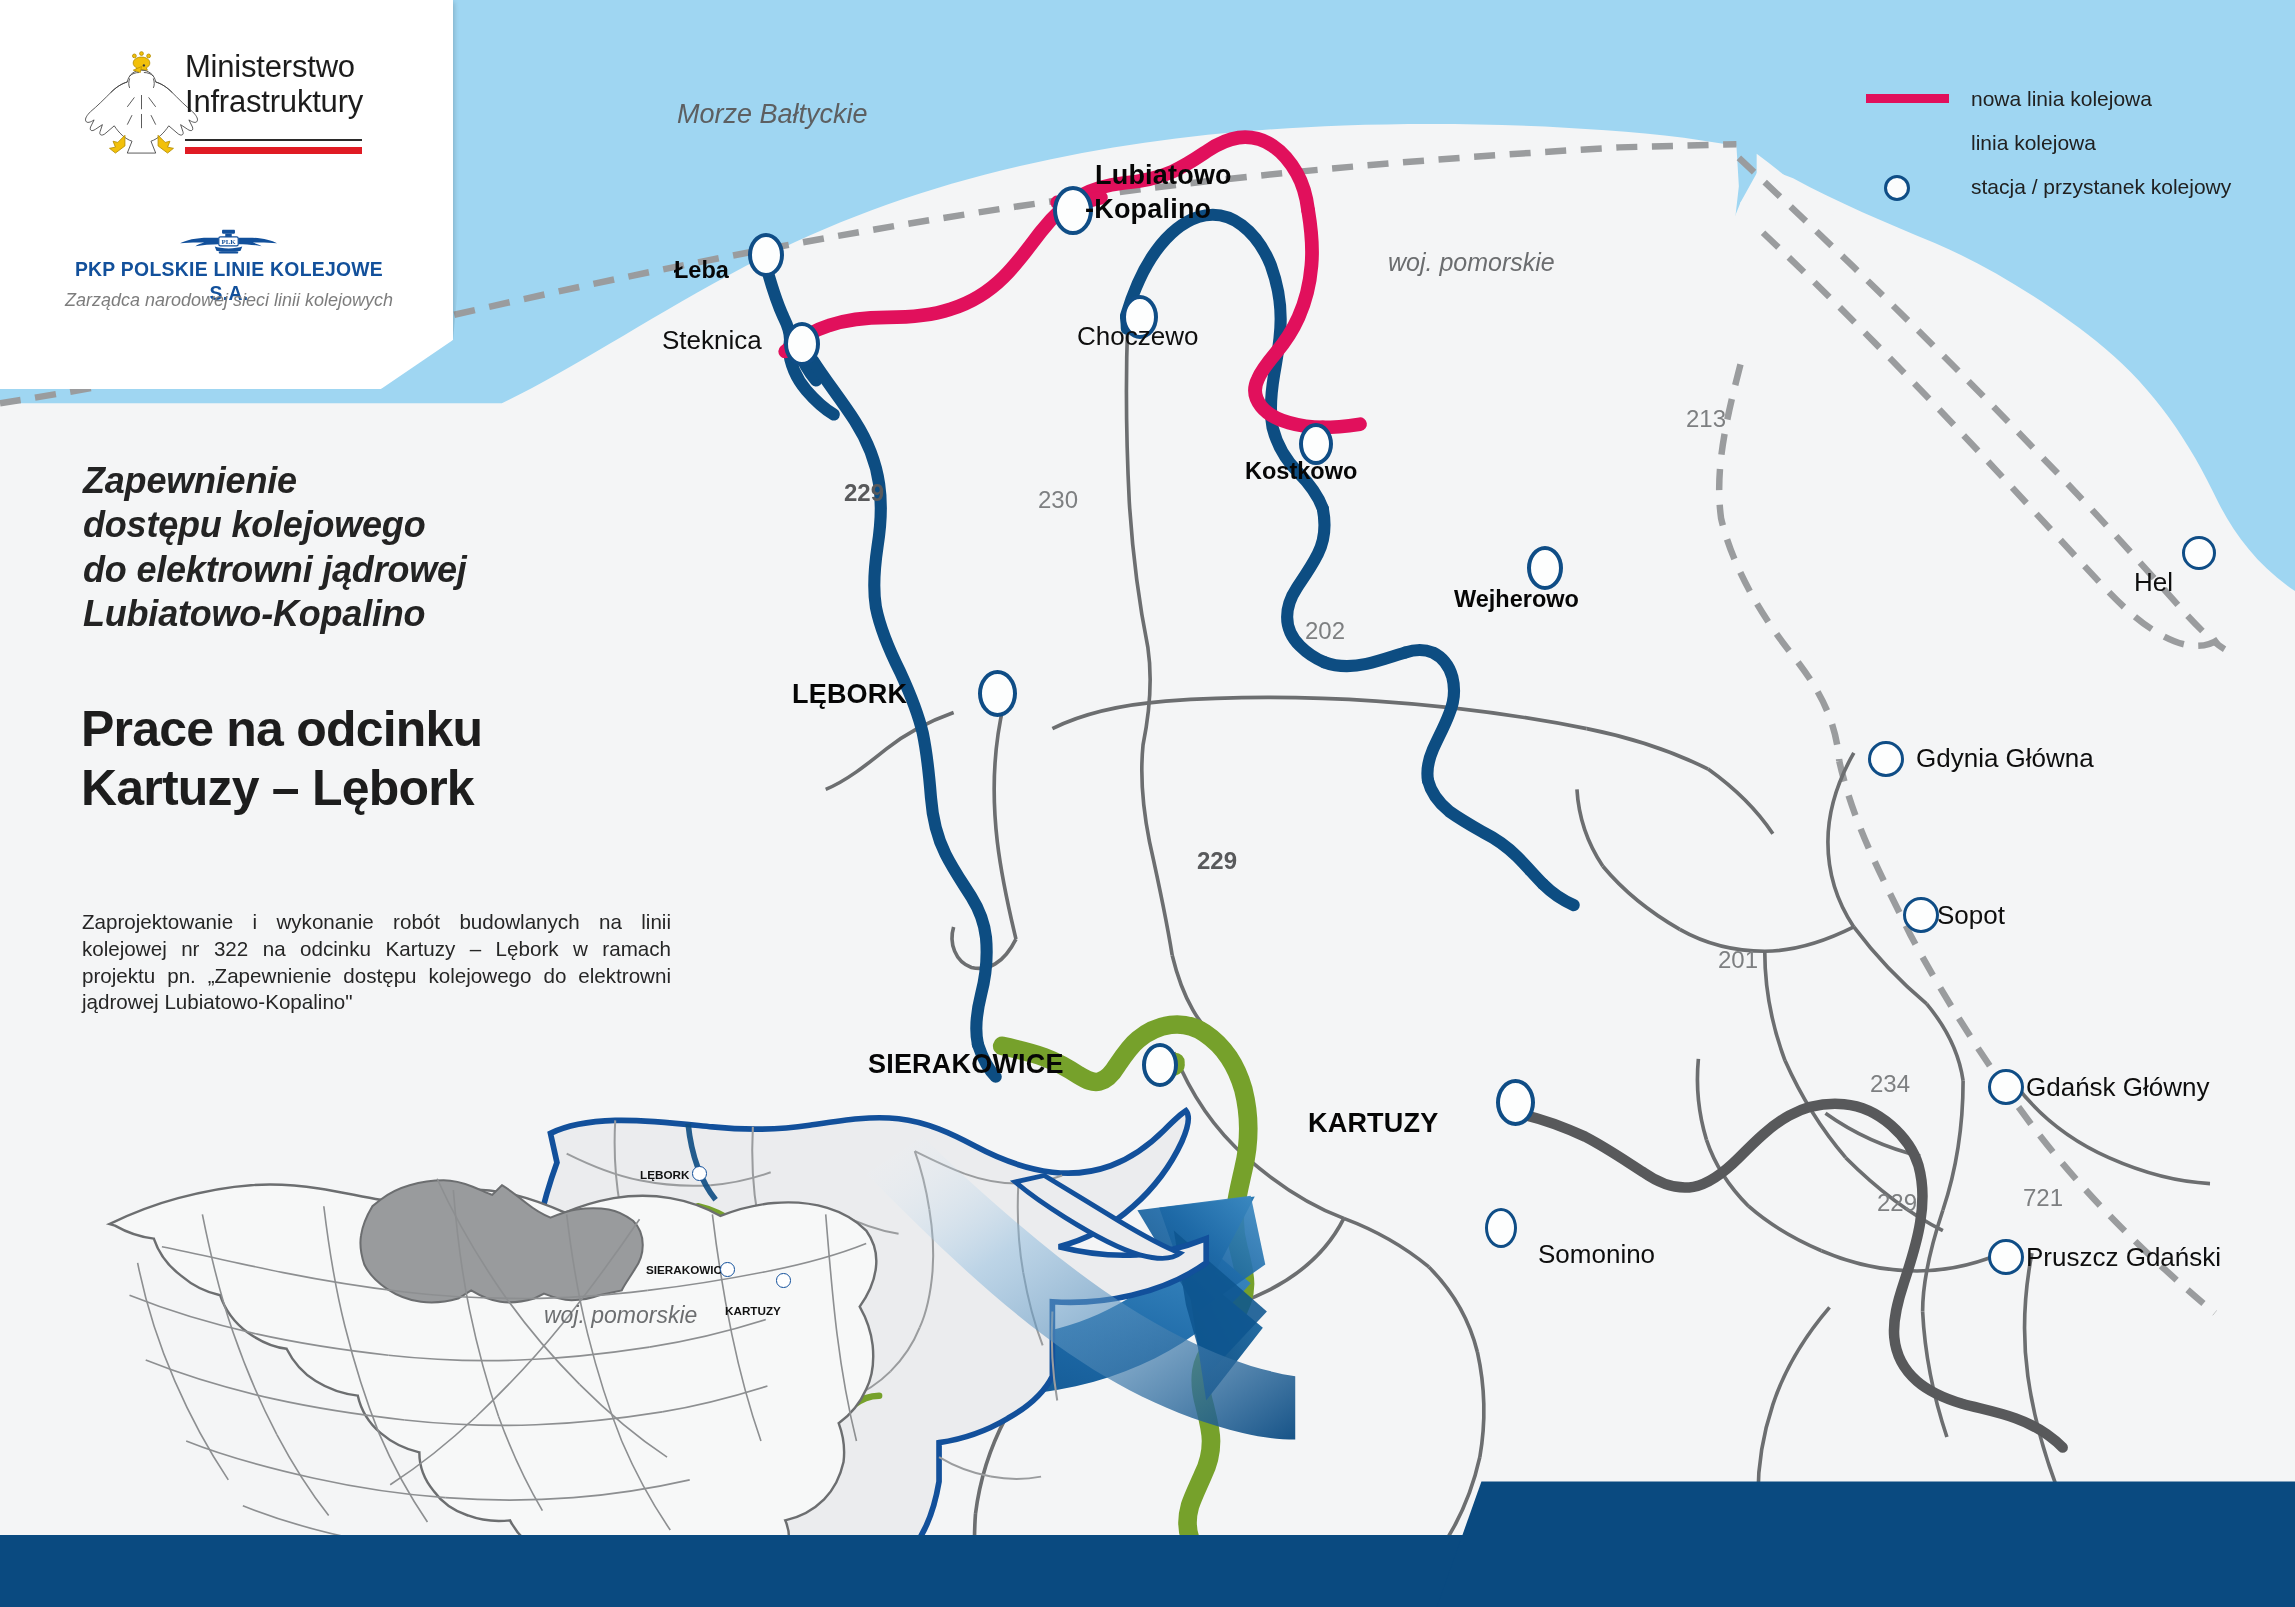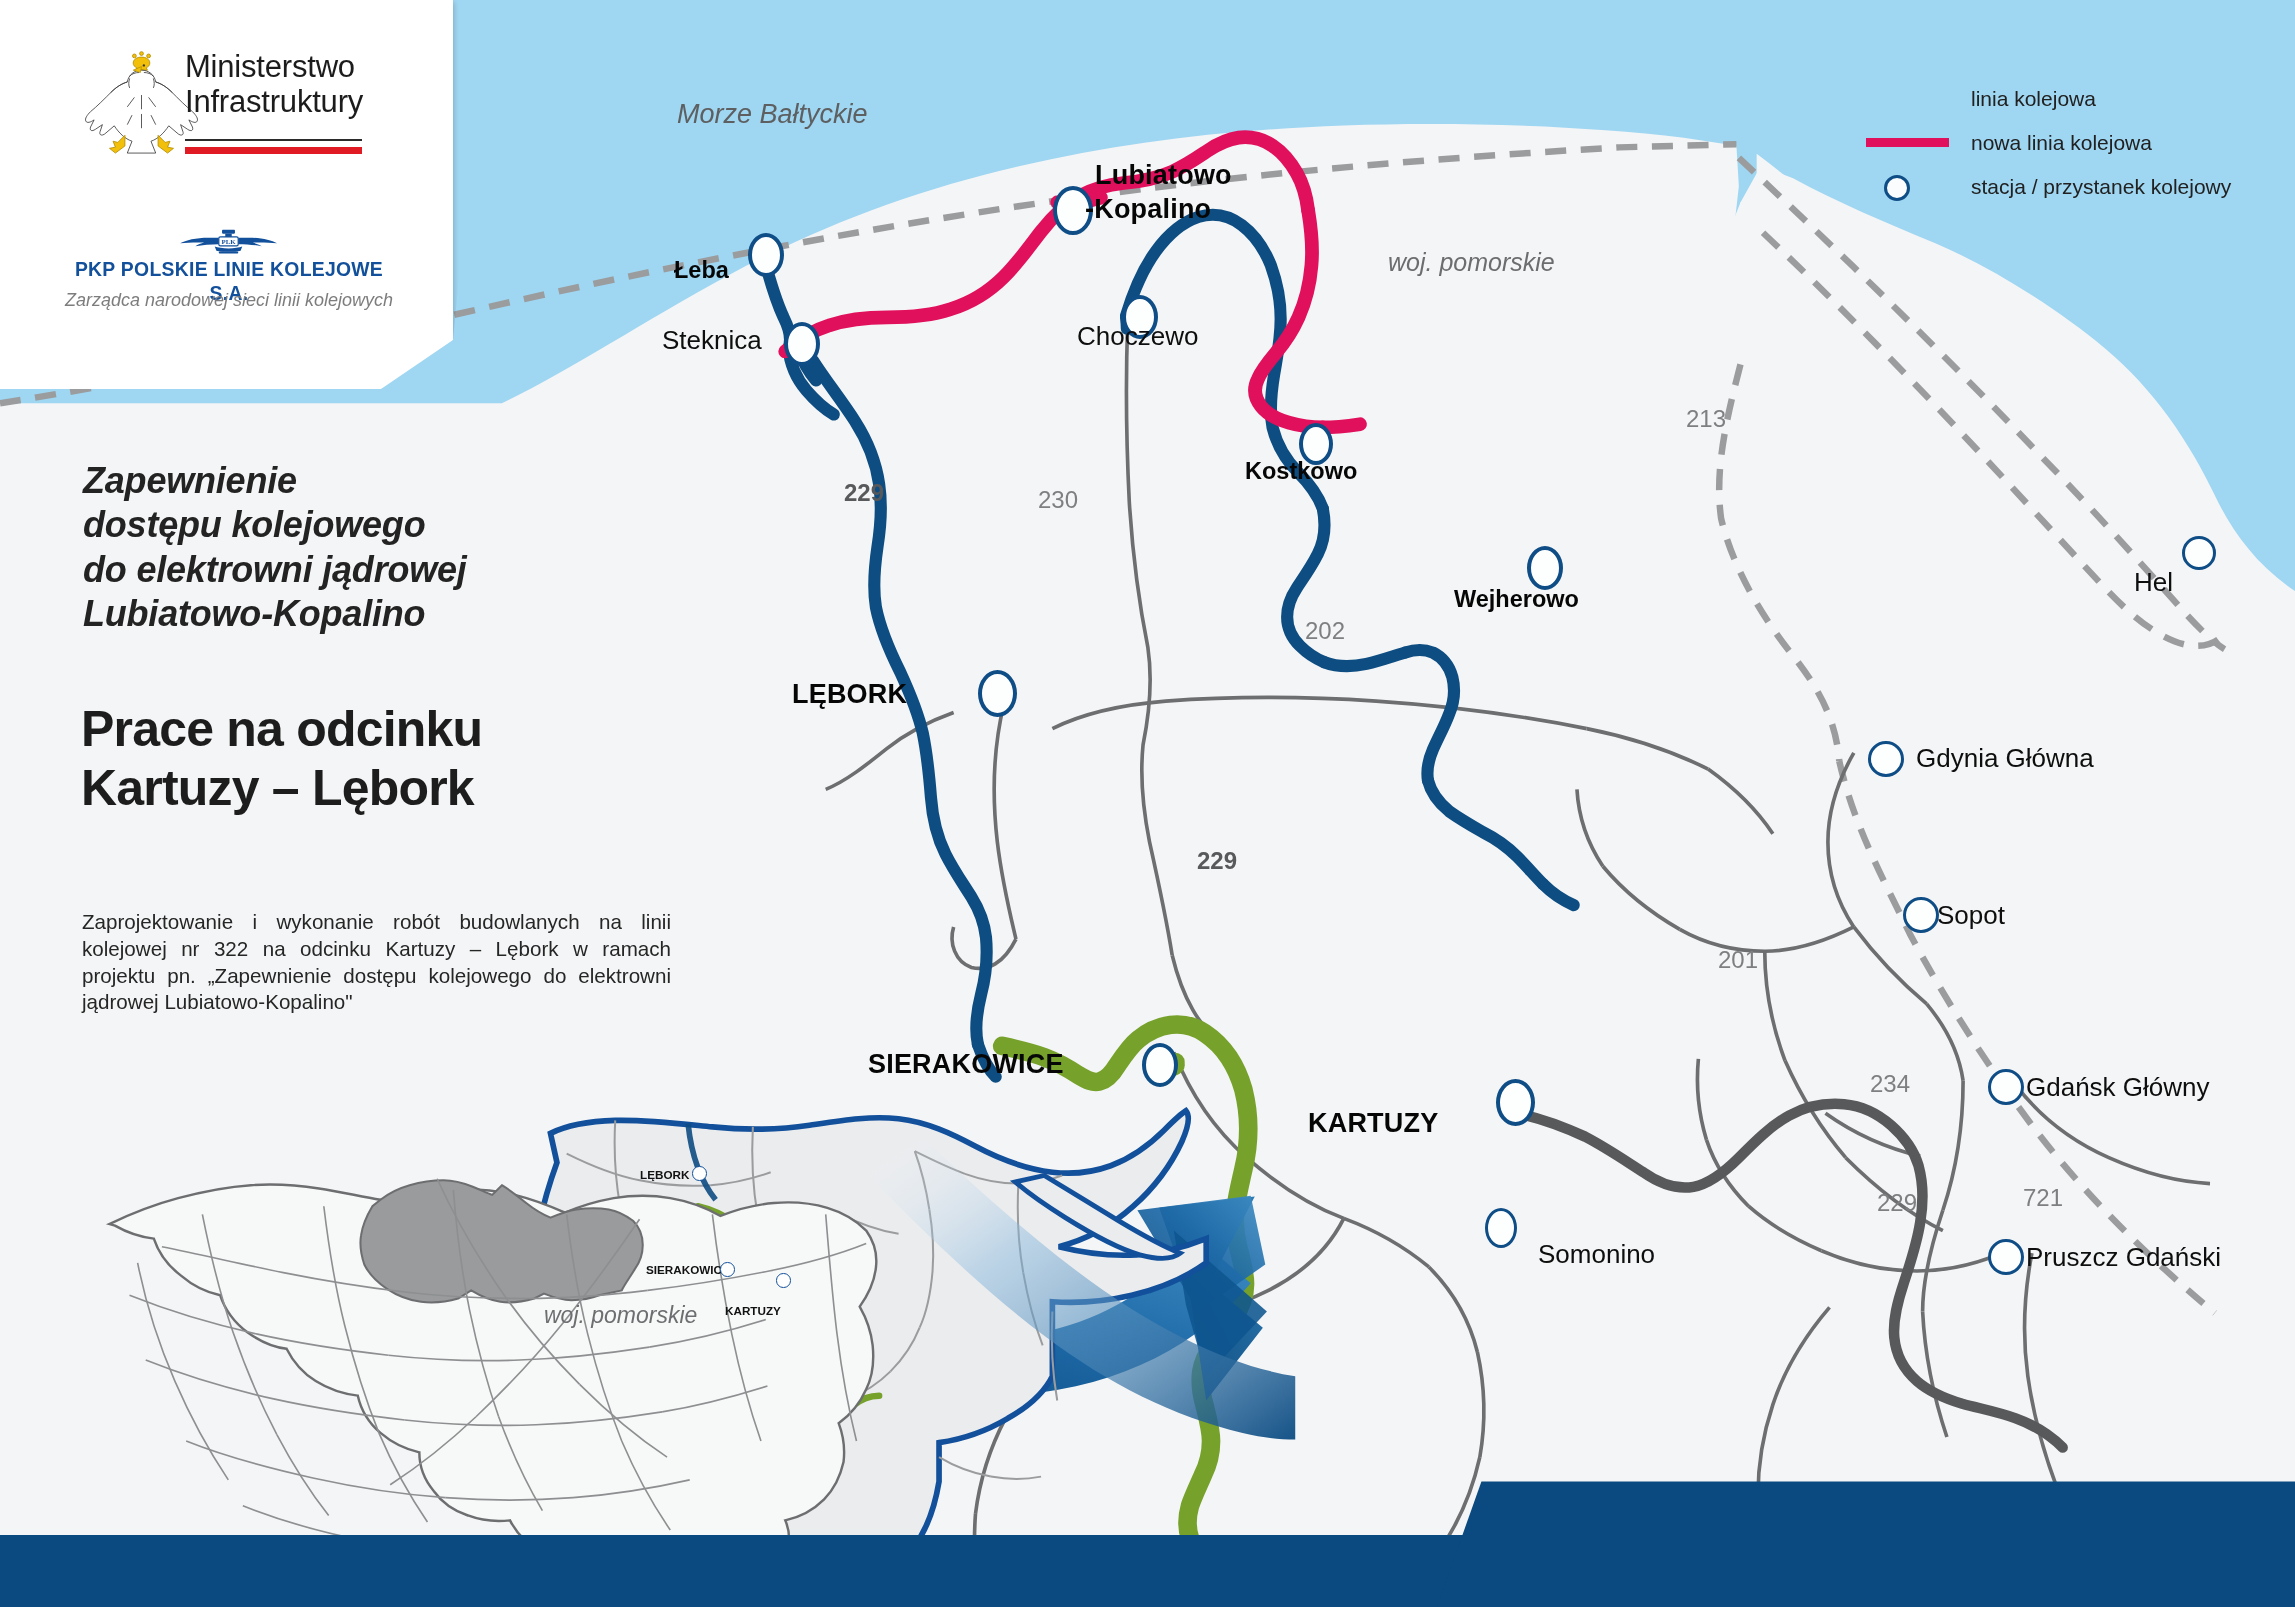--- a/index.html
+++ b/index.html
@@ -651,29 +651,29 @@
   <div class="title-main">
     <div>Prace na odcinku</div>
     <div>Kartuzy – Lębork</div>
   </div>
 
   <div class="desc">Zaprojektowanie i wykonanie robót budowlanych na linii kolejowej nr 322 na odcinku Kartuzy – Lębork w ramach projektu pn. „Zapewnienie dostępu kolejowego do elektrowni jądrowej Lubiatowo-Kopalino"</div>
 
   <div class="legend">
     <div class="legend-row">
       <span class="legend-key">
+        <span class="lk-mag"></span>
+      </span>
+      <span class="legend-label">nowa linia kolejowa</span>
+    </div>
+    <div class="legend-row">
+      <span class="legend-key">
         <span class="lk-double"><span class="grey"></span><span class="navy"></span></span>
       </span>
       <span class="legend-label">linia kolejowa</span>
-    </div>
-    <div class="legend-row">
-      <span class="legend-key">
-        <span class="lk-mag"></span>
-      </span>
-      <span class="legend-label">nowa linia kolejowa</span>
     </div>
     <div class="legend-row">
       <span class="legend-key">
         <span class="lk-circ"></span>
       </span>
       <span class="legend-label">stacja / przystanek kolejowy</span>
     </div>
   </div>
 
   <div class="mlab sea-name" style="left:677px;top:99px;">Morze Bałtyckie</div>

